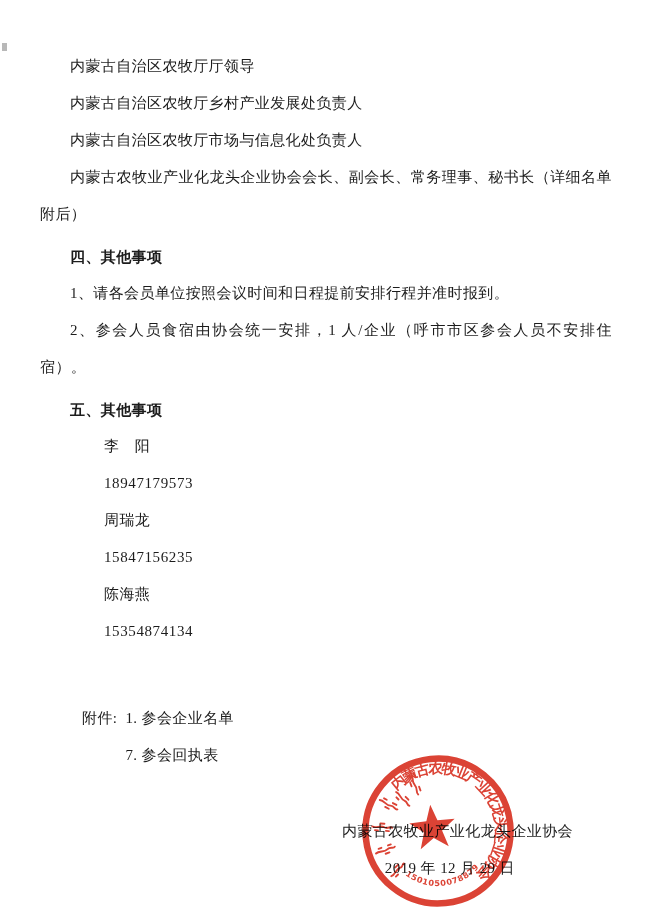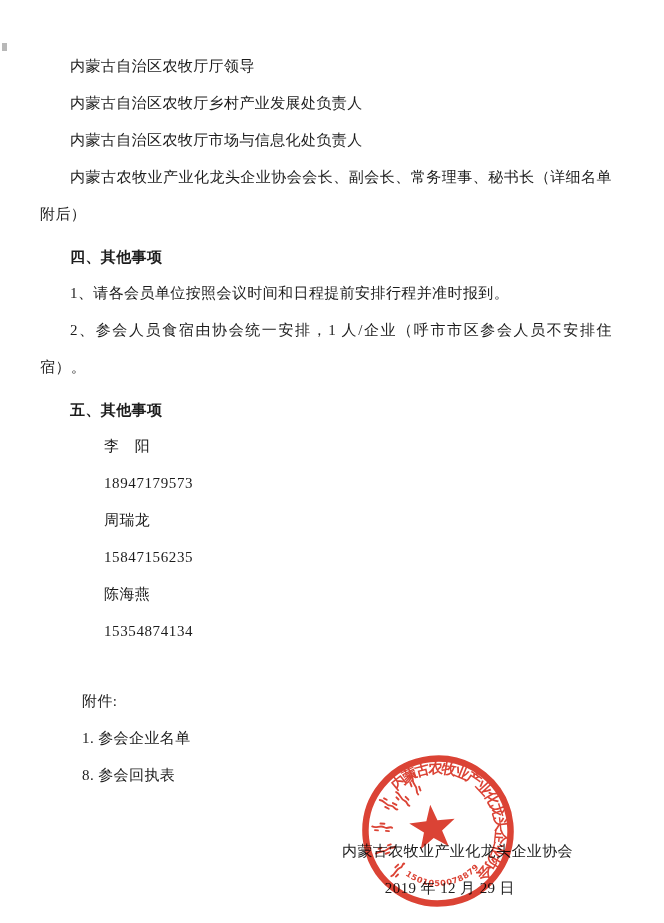--- a/index.html
+++ b/index.html
@@ -22,21 +22,21 @@
   .heading {
     margin: 5px 0 0 0;
     text-indent: 2em;
     font-family: "Liberation Sans", "DejaVu Sans", sans-serif;
     font-weight: bold;
   }
   .item3 { margin-top: 6px; }
   .contact-row { padding-left: 42px; display: flex; align-items: baseline; flex-direction: column; }
   .contact-name { white-space: pre; }
   .contact-phone { margin-left: 22px; letter-spacing: 0.6px; }
-  .attach { margin-top: 33px; padding-left: 42px; display: flex; flex-direction: column; }
+  .attach { margin-top: 50px; padding-left: 42px; display: flex; }
   .attach-label { white-space: pre; margin-right: 8px; }
   .attach-items div { white-space: pre; }
   .signature { margin-top: 39px; text-align: right; }
   .sign-org  { padding-right: 39px; }
   .sign-date { padding-right: 97px; }
   .seal {
     position: absolute;
     left: 358px; top: 751px;
     width: 160px; height: 160px;
     transform: rotate(-6deg);
@@ -91,21 +91,21 @@
   </div>
   <div class="contact-row">
     <span class="contact-name">陈海燕</span>
     <span class="contact-phone">15354874134</span>
   </div>
 
   <div class="attach">
     <span class="attach-label">附件:</span>
     <span class="attach-items">
       <div>1. 参会企业名单</div>
-      <div>8. 参会回执表</div>
+      <div>7. 参会回执表</div>
     </span>
   </div>
 
   <div class="signature">
     <div class="sign-org">内蒙古农牧业产业化龙头企业协会</div>
     <div class="sign-date">2019 年 12 月 29 日</div>
   </div>
 
 </div>
 

